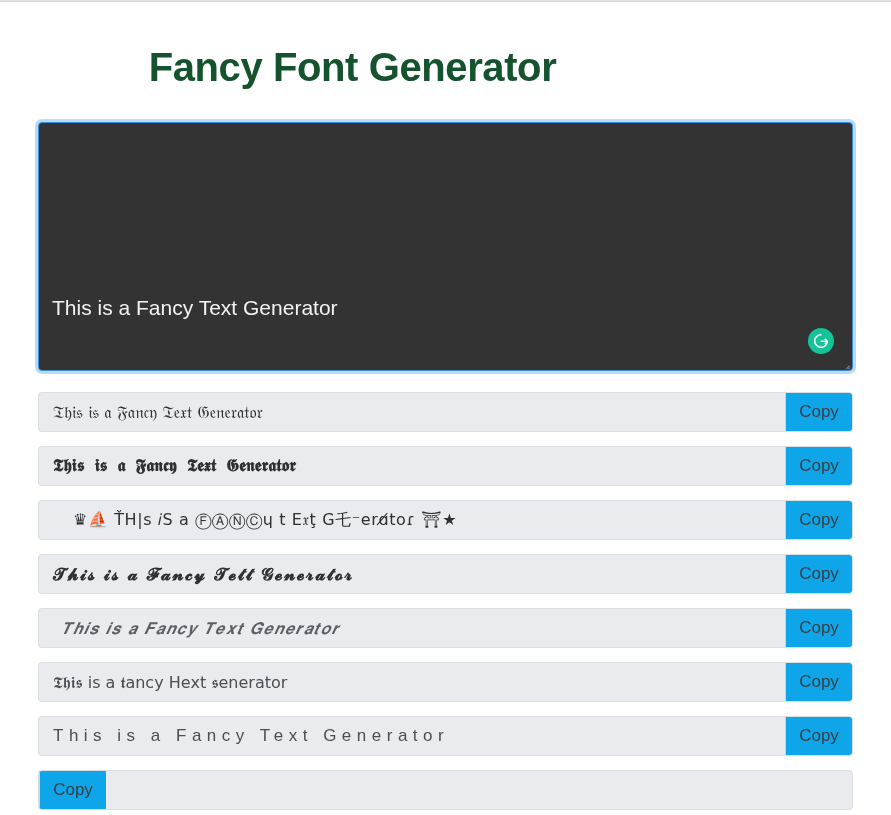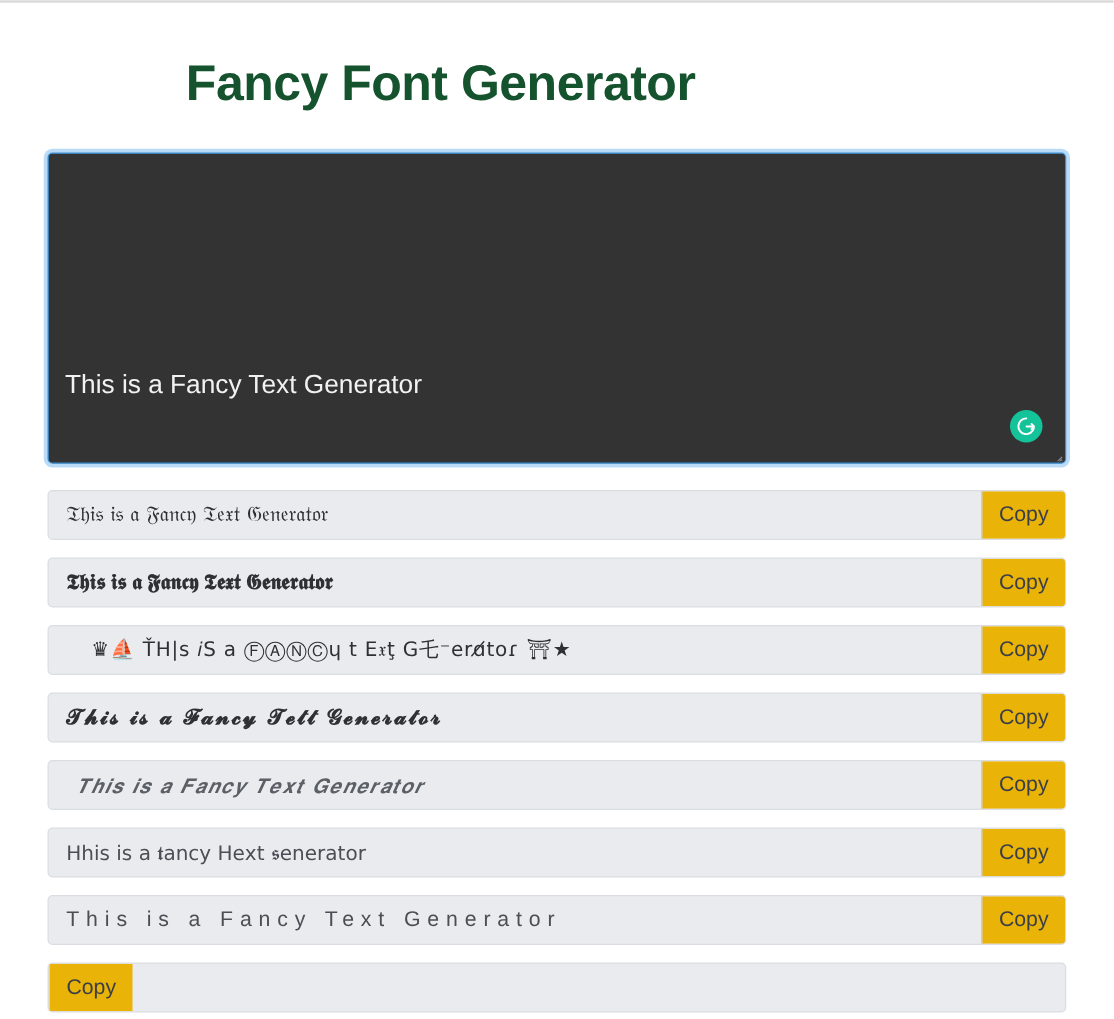--- a/index.html
+++ b/index.html
@@ -133,30 +133,30 @@
     white-space: nowrap;
     overflow: hidden;
   }
   .copy-btn {
     flex: 0 0 auto;
     width: 67px;
     display: flex;
     align-items: center;
     justify-content: center;
     border-left: 1px solid #cfd3d8;
-    background: #eab308;
+    background: #0ea5e9;
     color: #3b3f45;
     font-size: 17px;
     font-family: "Liberation Sans", sans-serif;
     cursor: pointer;
   }
 
   
   .sty-fraktur       { font-family: "DejaVu Serif", serif; font-size: 17px; }
-  .sty-fraktur-bold  { font-family: Liberation Serif, serif; font-size: 17px; font-weight: bold; }
+  .sty-fraktur-bold  { font-family: Liberation Mono, monospace; font-size: 17px; font-weight: bold; }
   .sty-mixed         { font-family: "DejaVu Sans", sans-serif; font-size: 16px; letter-spacing: 0.6px; margin-left: 20px; }
   .sty-script-bold   { font-family: "DejaVu Serif", serif; font-size: 17px; font-weight: bold; letter-spacing: 1.6px; }
   .sty-script        { font-family: "DejaVu Serif", serif; font-size: 16px; font-style: italic; letter-spacing: 1.2px; color: #5b5f66; padding-left: 23px; }
   .sty-sans          { font-family: "DejaVu Sans", sans-serif; font-size: 16px; color: #4a4e55; }
   .sty-wide          { font-family: "Liberation Sans", sans-serif; font-size: 17px; letter-spacing: 5.5px; color: #4a4e55; }
   .sty-decor         { font-family: "DejaVu Serif", serif; font-size: 16px; font-style: italic; letter-spacing: 1.2px; }
 </style>
 </head>
 <body>
 
@@ -206,21 +206,21 @@
       <div class="result-text sty-script-bold">𝓣𝓱𝓲𝓼 𝓲𝓼 𝓪 𝓕𝓪𝓷𝓬𝔂 𝓣𝓮𝓽𝓽 𝓖𝓮𝓷𝓮𝓻𝓪𝓽𝓸𝓻</div>
       <div class="copy-btn">Copy</div>
     </div>
 
     <div class="result-row">
       <div class="result-text sty-script">𝑻𝒉𝒊𝒔 𝒊𝒔 𝒂 𝑭𝒂𝒏𝒄𝒚 𝑻𝒆𝒙𝒕 𝑮𝒆𝒏𝒆𝒓𝒂𝒕𝒐𝒓</div>
       <div class="copy-btn">Copy</div>
     </div>
 
     <div class="result-row">
-      <div class="result-text sty-sans">𝖧𝗁𝗂𝗌 𝗂𝗌 𝖺 𝖙𝖺𝗇𝖼𝗒 𝖧𝖾𝗑𝗍 𝖘𝖾𝗇𝖾𝗋𝖺𝗍𝗈𝗋</div>
+      <div class="result-text sty-sans">𝕿𝖍𝖎𝖘 𝗂𝗌 𝖺 𝖙𝖺𝗇𝖼𝗒 𝖧𝖾𝗑𝗍 𝖘𝖾𝗇𝖾𝗋𝖺𝗍𝗈𝗋</div>
       <div class="copy-btn">Copy</div>
     </div>
 
     <div class="result-row">
       <div class="result-text sty-wide">This is a Fancy Text Generator</div>
       <div class="copy-btn">Copy</div>
     </div>
 
     <div class="result-row">
       <div class="copy-btn">Copy</div>

